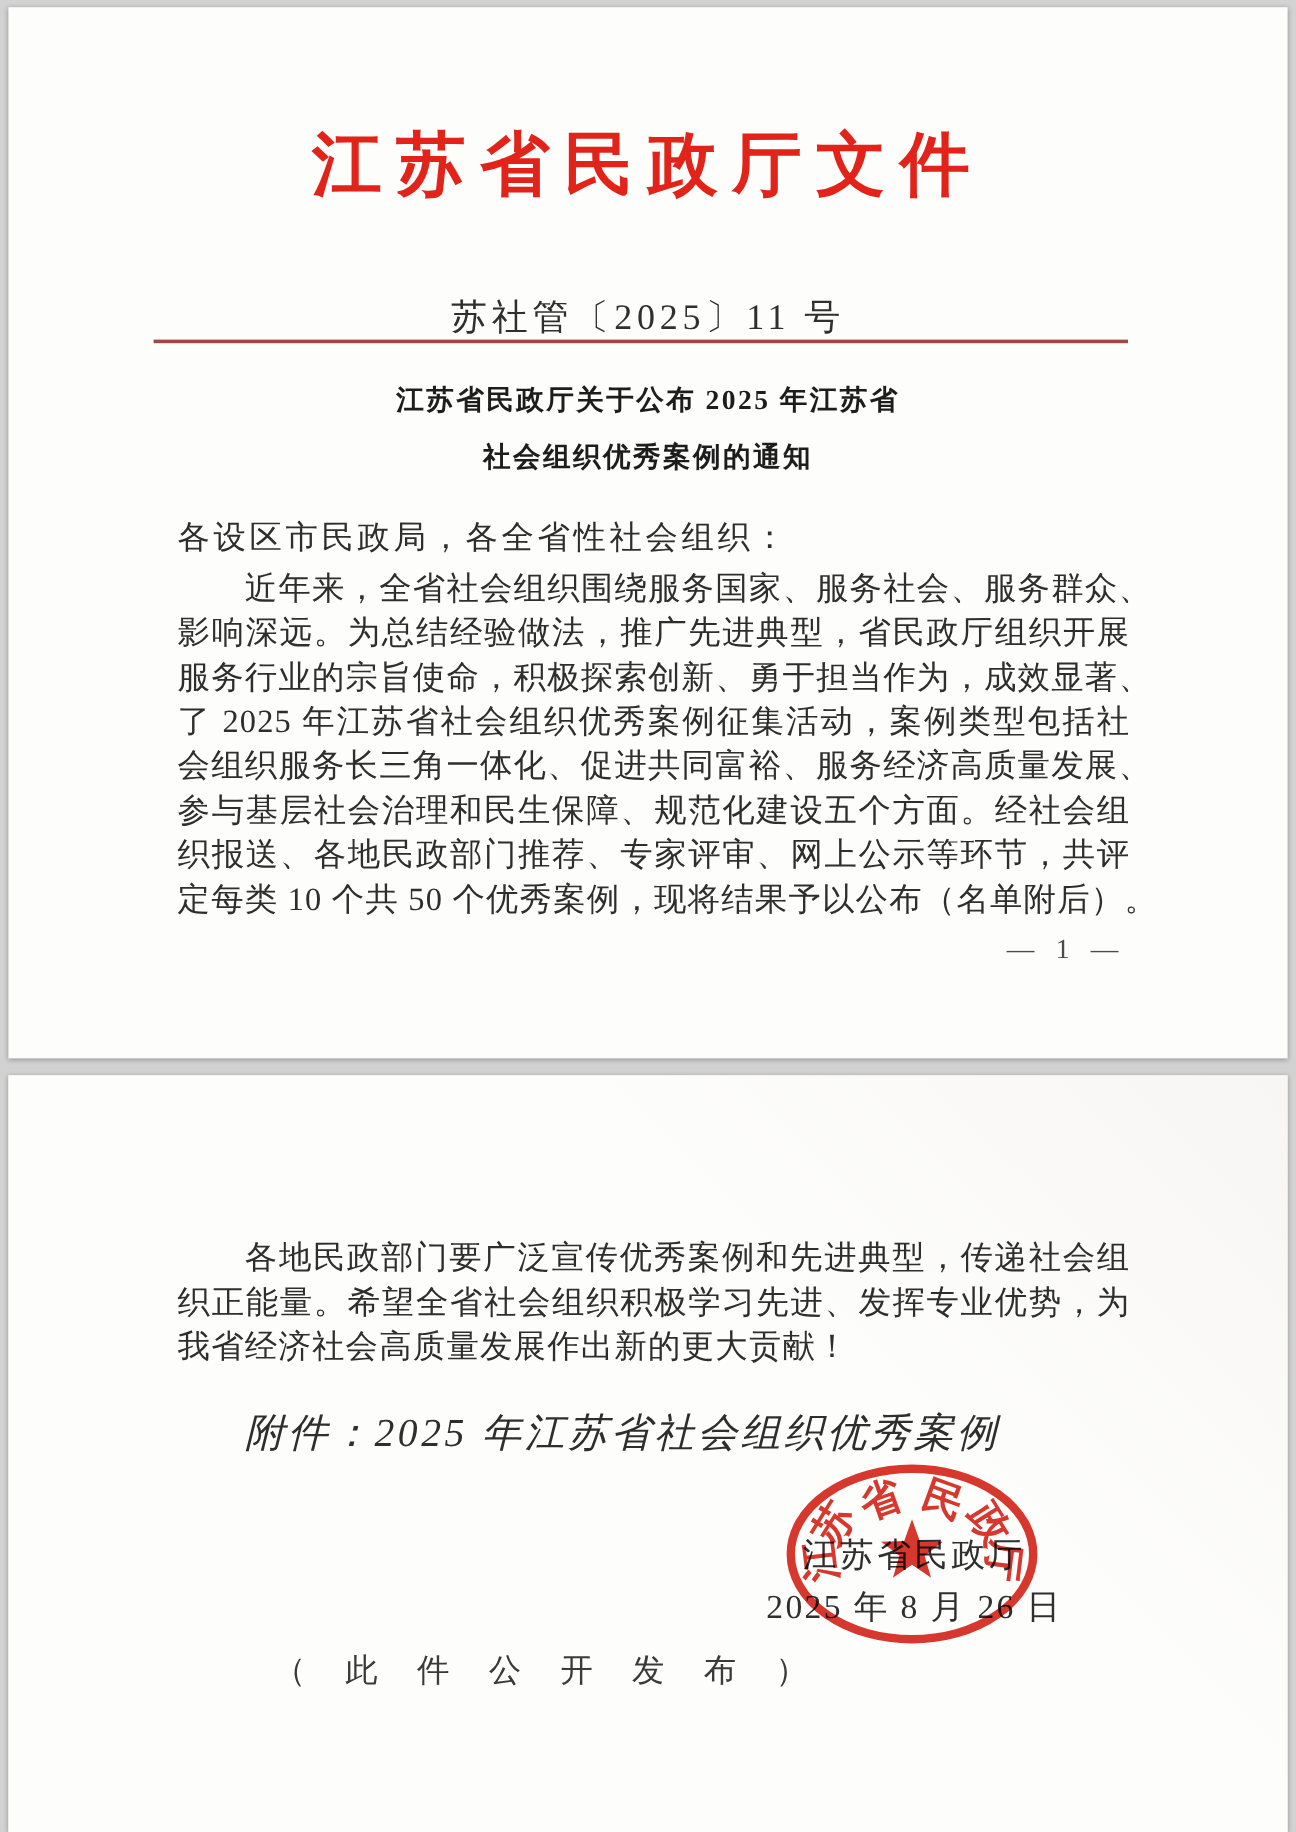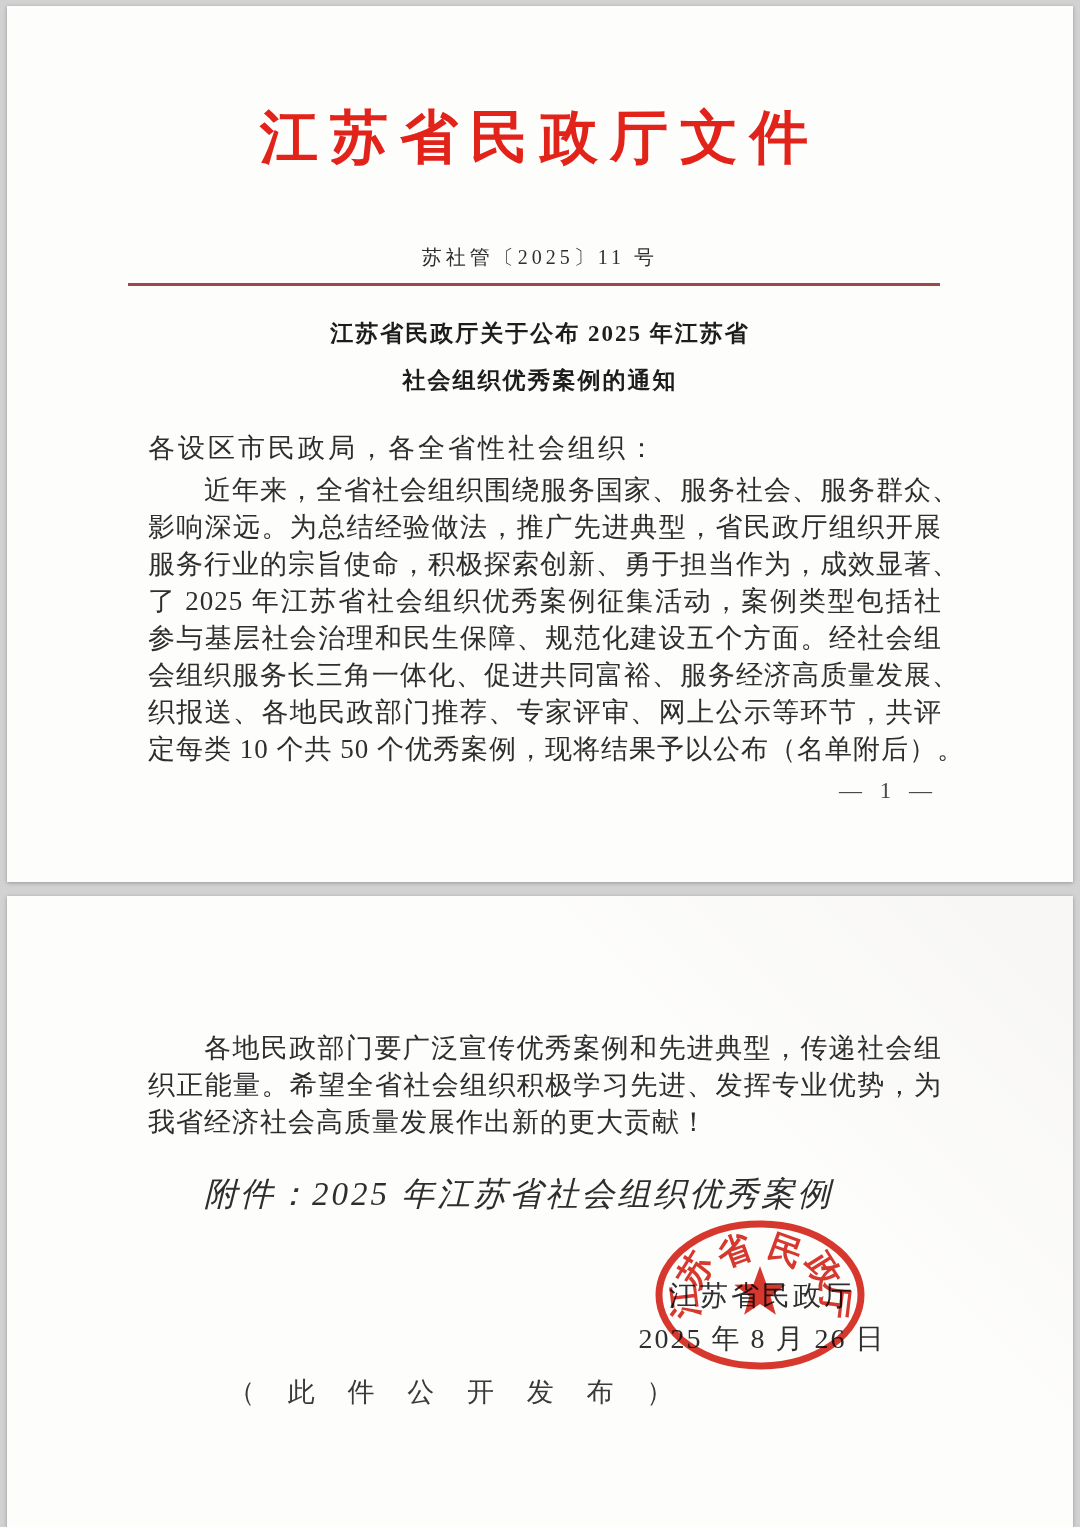--- a/index.html
+++ b/index.html
@@ -19,21 +19,21 @@
     background:linear-gradient(225deg,#f7f6f4 0%,#fdfdfc 35%); }
 
   
   .red-header {
     position:absolute; top:100px; left:0; width:100%;
     text-align:center; color:#e2231a; font-weight:bold;
     font-size:58px; line-height:1.1; letter-spacing:12px; white-space:nowrap;
   }
   .doc-number {
     position:absolute; top:238px; left:0; width:100%;
-    text-align:center; font-size:20px; color:#2f2f2f; letter-spacing:4px;
+    text-align:center; font-size:30px; color:#2f2f2f; letter-spacing:4px;
   }
   .red-rule {
     position:absolute; top:277px; left:121px; width:812px; height:3px;
     background:#a04848;
   }
   .doc-title {
     position:absolute; top:304px; left:0; width:100%;
     text-align:center; font-weight:bold; color:#1d1d1d;
     font-size:23px; line-height:47px; letter-spacing:2px;
   }
@@ -101,22 +101,22 @@
       <div>社会组织优秀案例的通知</div>
     </div>
 
     <div class="salutation">各设区市民政局，各全省性社会组织：</div>
 
     <div class="body-block body-1">
       <div class="body-line indent">近年来，全省社会组织围绕服务国家、服务社会、服务群众、</div>
       <div class="body-line">影响深远。为总结经验做法，推广先进典型，省民政厅组织开展</div>
       <div class="body-line">服务行业的宗旨使命，积极探索创新、勇于担当作为，成效显著、</div>
       <div class="body-line">了 2025 年江苏省社会组织优秀案例征集活动，案例类型包括社</div>
+      <div class="body-line">会组织服务长三角一体化、促进共同富裕、服务经济高质量发展、</div>
       <div class="body-line">参与基层社会治理和民生保障、规范化建设五个方面。经社会组</div>
-      <div class="body-line">会组织服务长三角一体化、促进共同富裕、服务经济高质量发展、</div>
       <div class="body-line">织报送、各地民政部门推荐、专家评审、网上公示等环节，共评</div>
       <div class="body-line">定每类 10 个共 50 个优秀案例，现将结果予以公布（名单附后）。</div>
     </div>
 
     <div class="page-num">— 1 —</div>
   </div>
 
   <div class="page page-2">
 
     <div class="body-block body-2">

